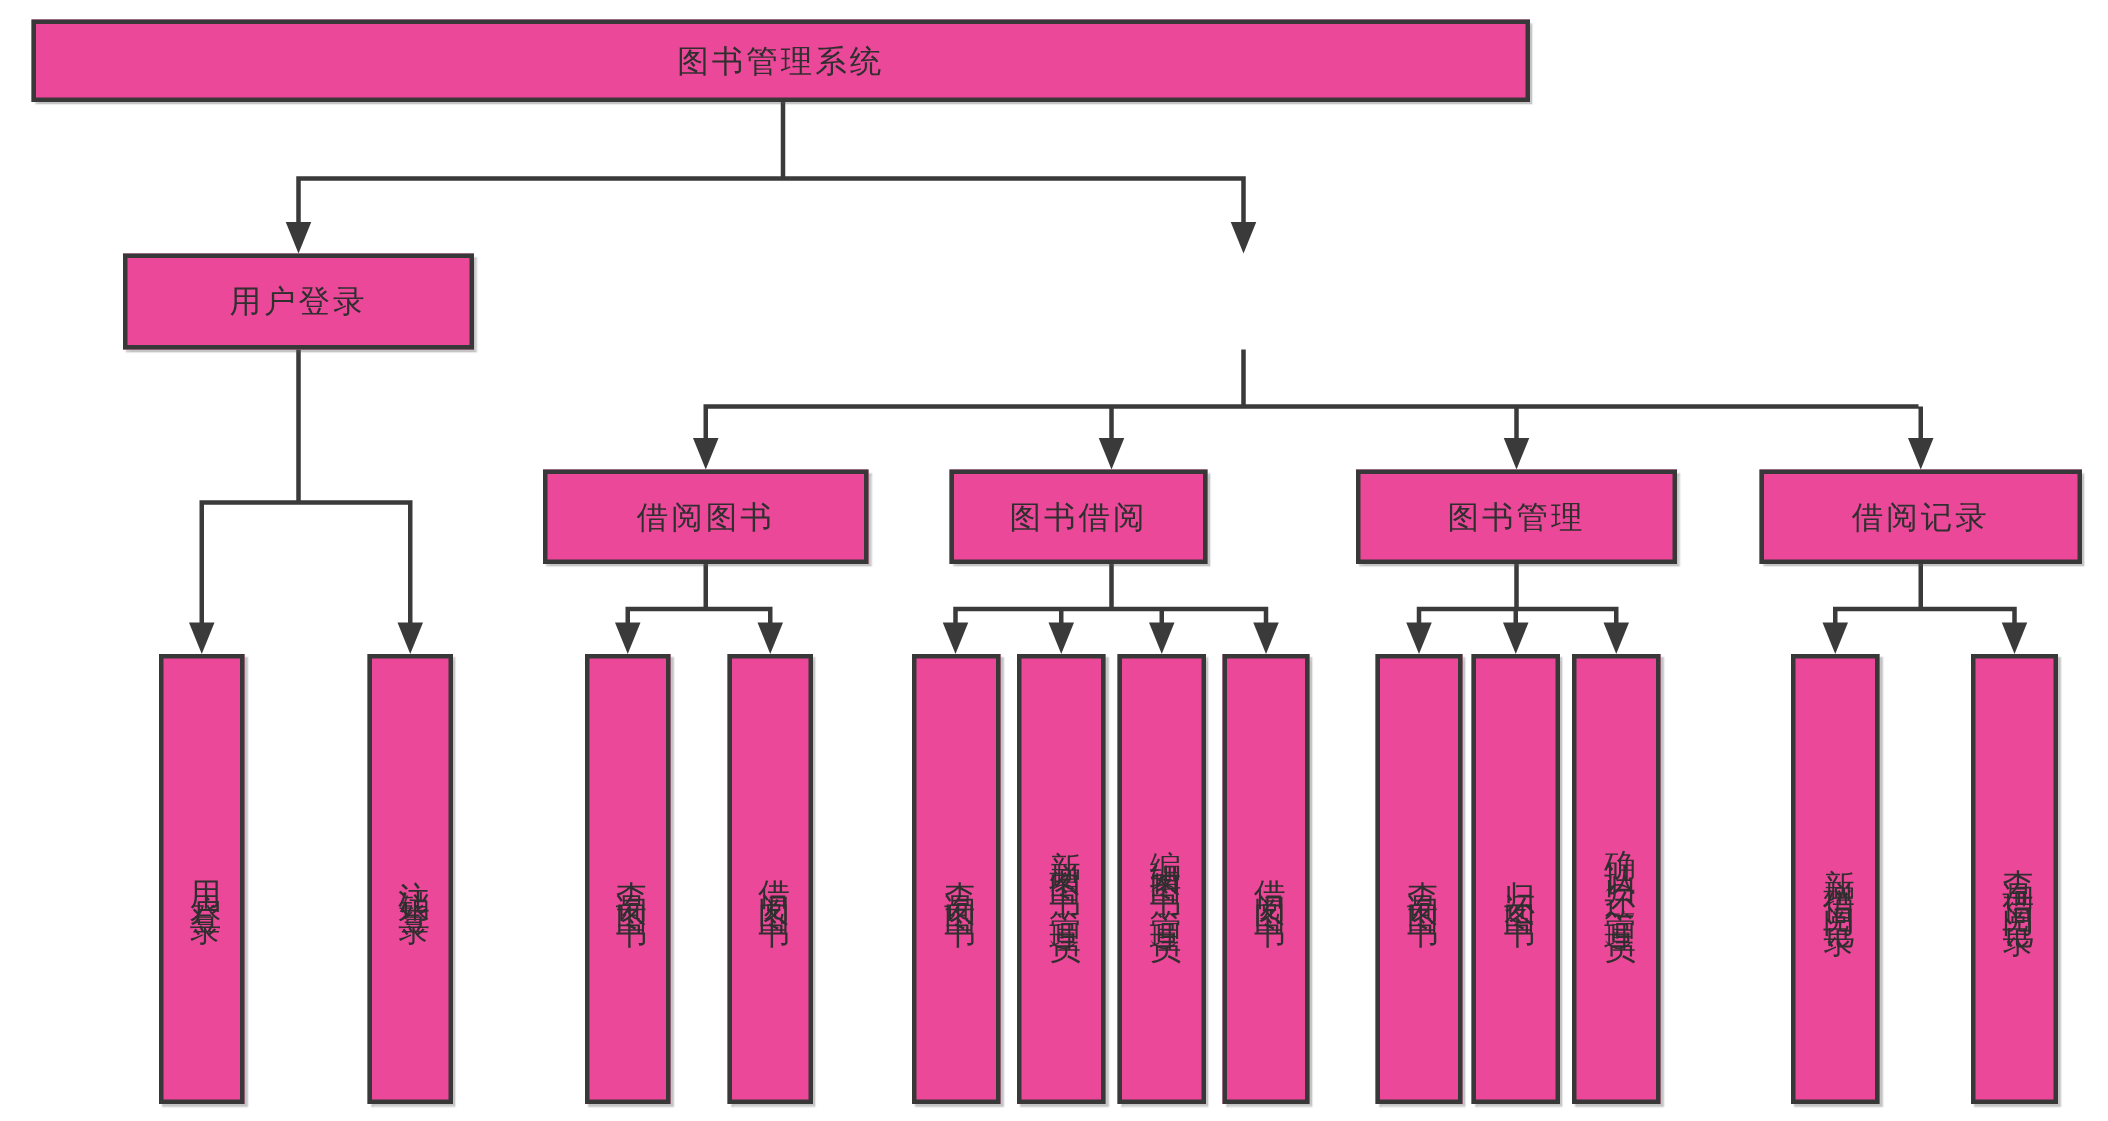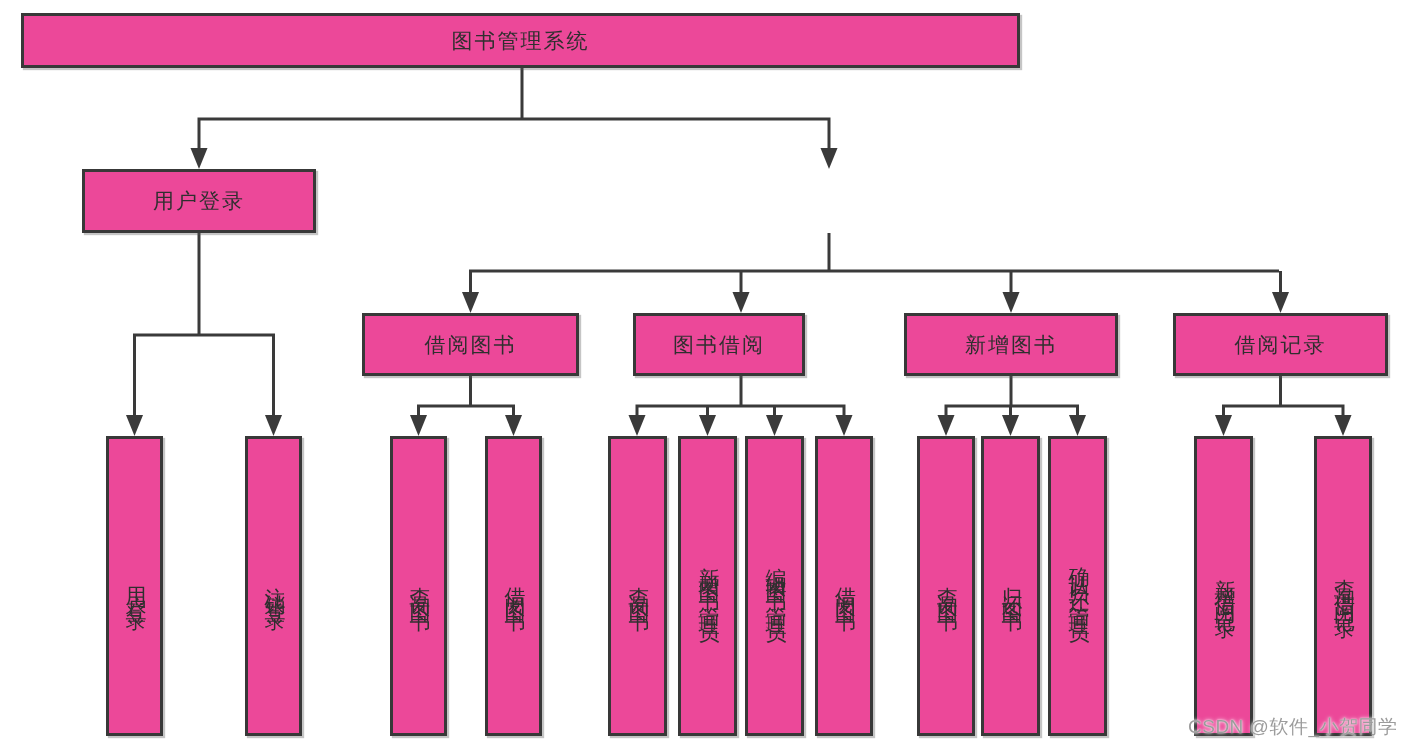--- a/index.html
+++ b/index.html
@@ -101,21 +101,21 @@
     <span class="hlabel">用户登录</span>
   </div>
 
   <div class="box" style="left:362px;top:313px;width:217px;height:63px">
     <span class="hlabel">借阅图书</span>
   </div>
   <div class="box" style="left:633px;top:313px;width:172px;height:63px">
     <span class="hlabel">图书借阅</span>
   </div>
   <div class="box" style="left:904px;top:313px;width:214px;height:63px">
-    <span class="hlabel">新增图书</span>
+    <span class="hlabel">图书管理</span>
   </div>
   <div class="box" style="left:1173px;top:313px;width:215px;height:63px">
     <span class="hlabel">借阅记录</span>
   </div>
 
   <div class="box" style="left:106px;top:436px;width:57px;height:300px">
     <span class="vlabel">用户登录</span>
   </div>
   <div class="box" style="left:245px;top:436px;width:57px;height:300px">
     <span class="vlabel">注销登录</span>
@@ -151,15 +151,14 @@
     <span class="vlabel">确认归还（管理员）</span>
   </div>
 
   <div class="box" style="left:1194px;top:436px;width:59px;height:300px">
     <span class="vlabel">新增借阅记录</span>
   </div>
   <div class="box" style="left:1314px;top:436px;width:58px;height:300px">
     <span class="vlabel">查询借阅记录</span>
   </div>
 
-  <div class="watermark">CSDN @软件_小贺同学</div>
 
 </div>
 
 </body></html>

